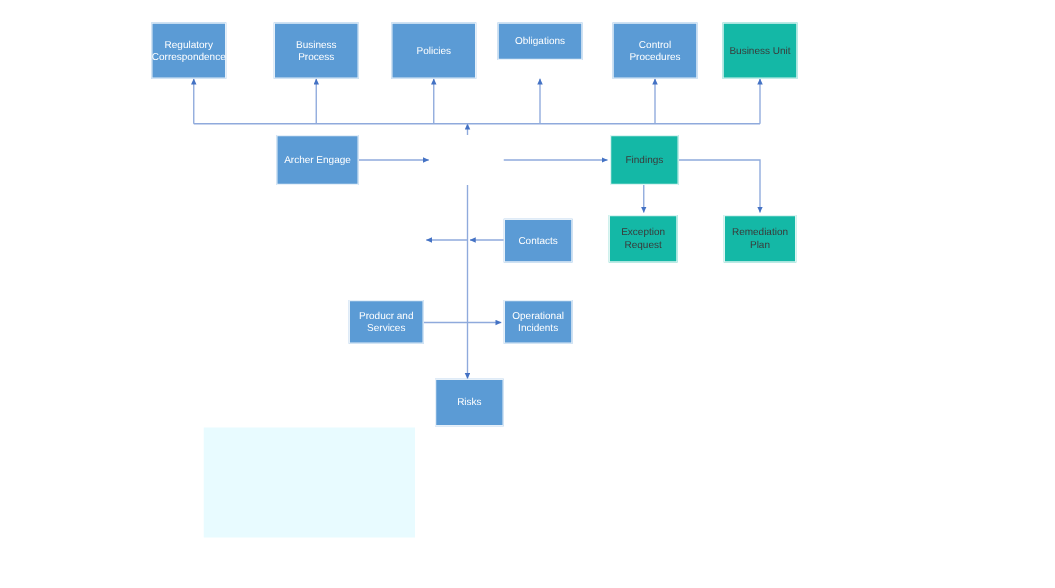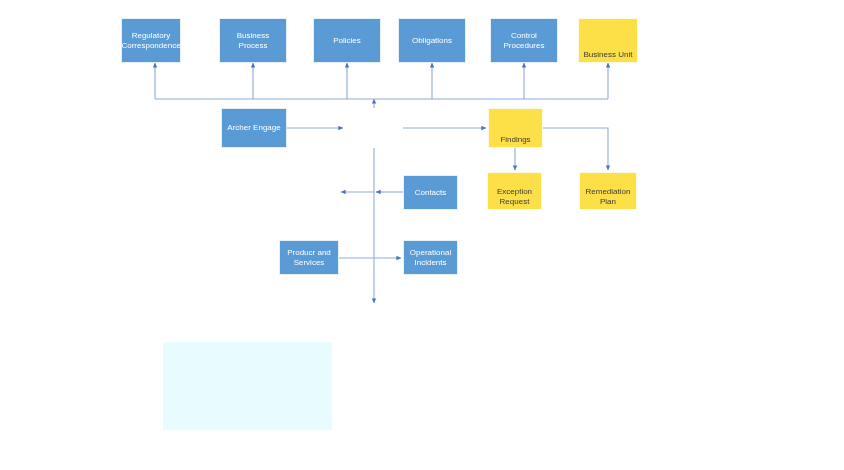--- a/index.html
+++ b/index.html
@@ -41,24 +41,23 @@
     background: #5B9BD5;
     color: #ffffff;
     font-size: 8px;
   }
   .node-navy {
     background: #2E5496;
     color: #ffffff;
     font-size: 8px;
   }
   .node-green {
-    background: #fde047;
+    background: #14b8a6;
     color: #3a3a3a;
     font-size: 8px;
-    align-items: flex-end;
   }
   .legend-panel {
     position: absolute;
     left: 163px;
     top: 342px;
     width: 169px;
     height: 88px;
     background: #E8FBFF;
     z-index: 1;
   }
@@ -129,21 +128,21 @@
 
   <div class="node node-blue" style="left:121px;top:18px;width:60px;height:45px;">
     <span>Regulatory Correspondence</span>
   </div>
   <div class="node node-blue" style="left:219px;top:18px;width:68px;height:45px;">
     <span>Business Process</span>
   </div>
   <div class="node node-blue" style="left:313px;top:18px;width:68px;height:45px;">
     <span>Policies</span>
   </div>
-  <div class="node node-blue" style="left:398px;top:18px;width:68px;height:45px;">
+  <div class="node node-blue" style="left:398px;top:18px;width:68px;height:30px;">
     <span>Obligations</span>
   </div>
   <div class="node node-blue" style="left:490px;top:18px;width:68px;height:45px;">
     <span>Control Procedures</span>
   </div>
   <div class="node node-green" style="left:578px;top:18px;width:60px;height:45px;">
     <span>Business Unit</span>
   </div>
 
   <div class="node node-blue" style="left:221px;top:108px;width:66px;height:40px;">
@@ -163,20 +162,23 @@
     <span>Remediation Plan</span>
   </div>
 
   <div class="node node-blue" style="left:279px;top:240px;width:60px;height:35px;">
     <span>Producr and Services</span>
   </div>
   <div class="node node-blue" style="left:403px;top:240px;width:55px;height:35px;">
     <span>Operational Incidents</span>
   </div>
 
+  <div class="node node-blue" style="left:348px;top:303px;width:55px;height:38px;">
+    <span>Risks</span>
+  </div>
 
   <div class="legend-panel"></div>
 
   <div class="legend-row" style="left:177px;top:350px;">
     <div class="legend-swatch sw-navy"></div>
     <div class="legend-label centered">RG271 Internal Dispute Resolution</div>
   </div>
 
   <div class="legend-row" style="left:177px;top:375px;">
     <div class="legend-swatch sw-green"></div>

